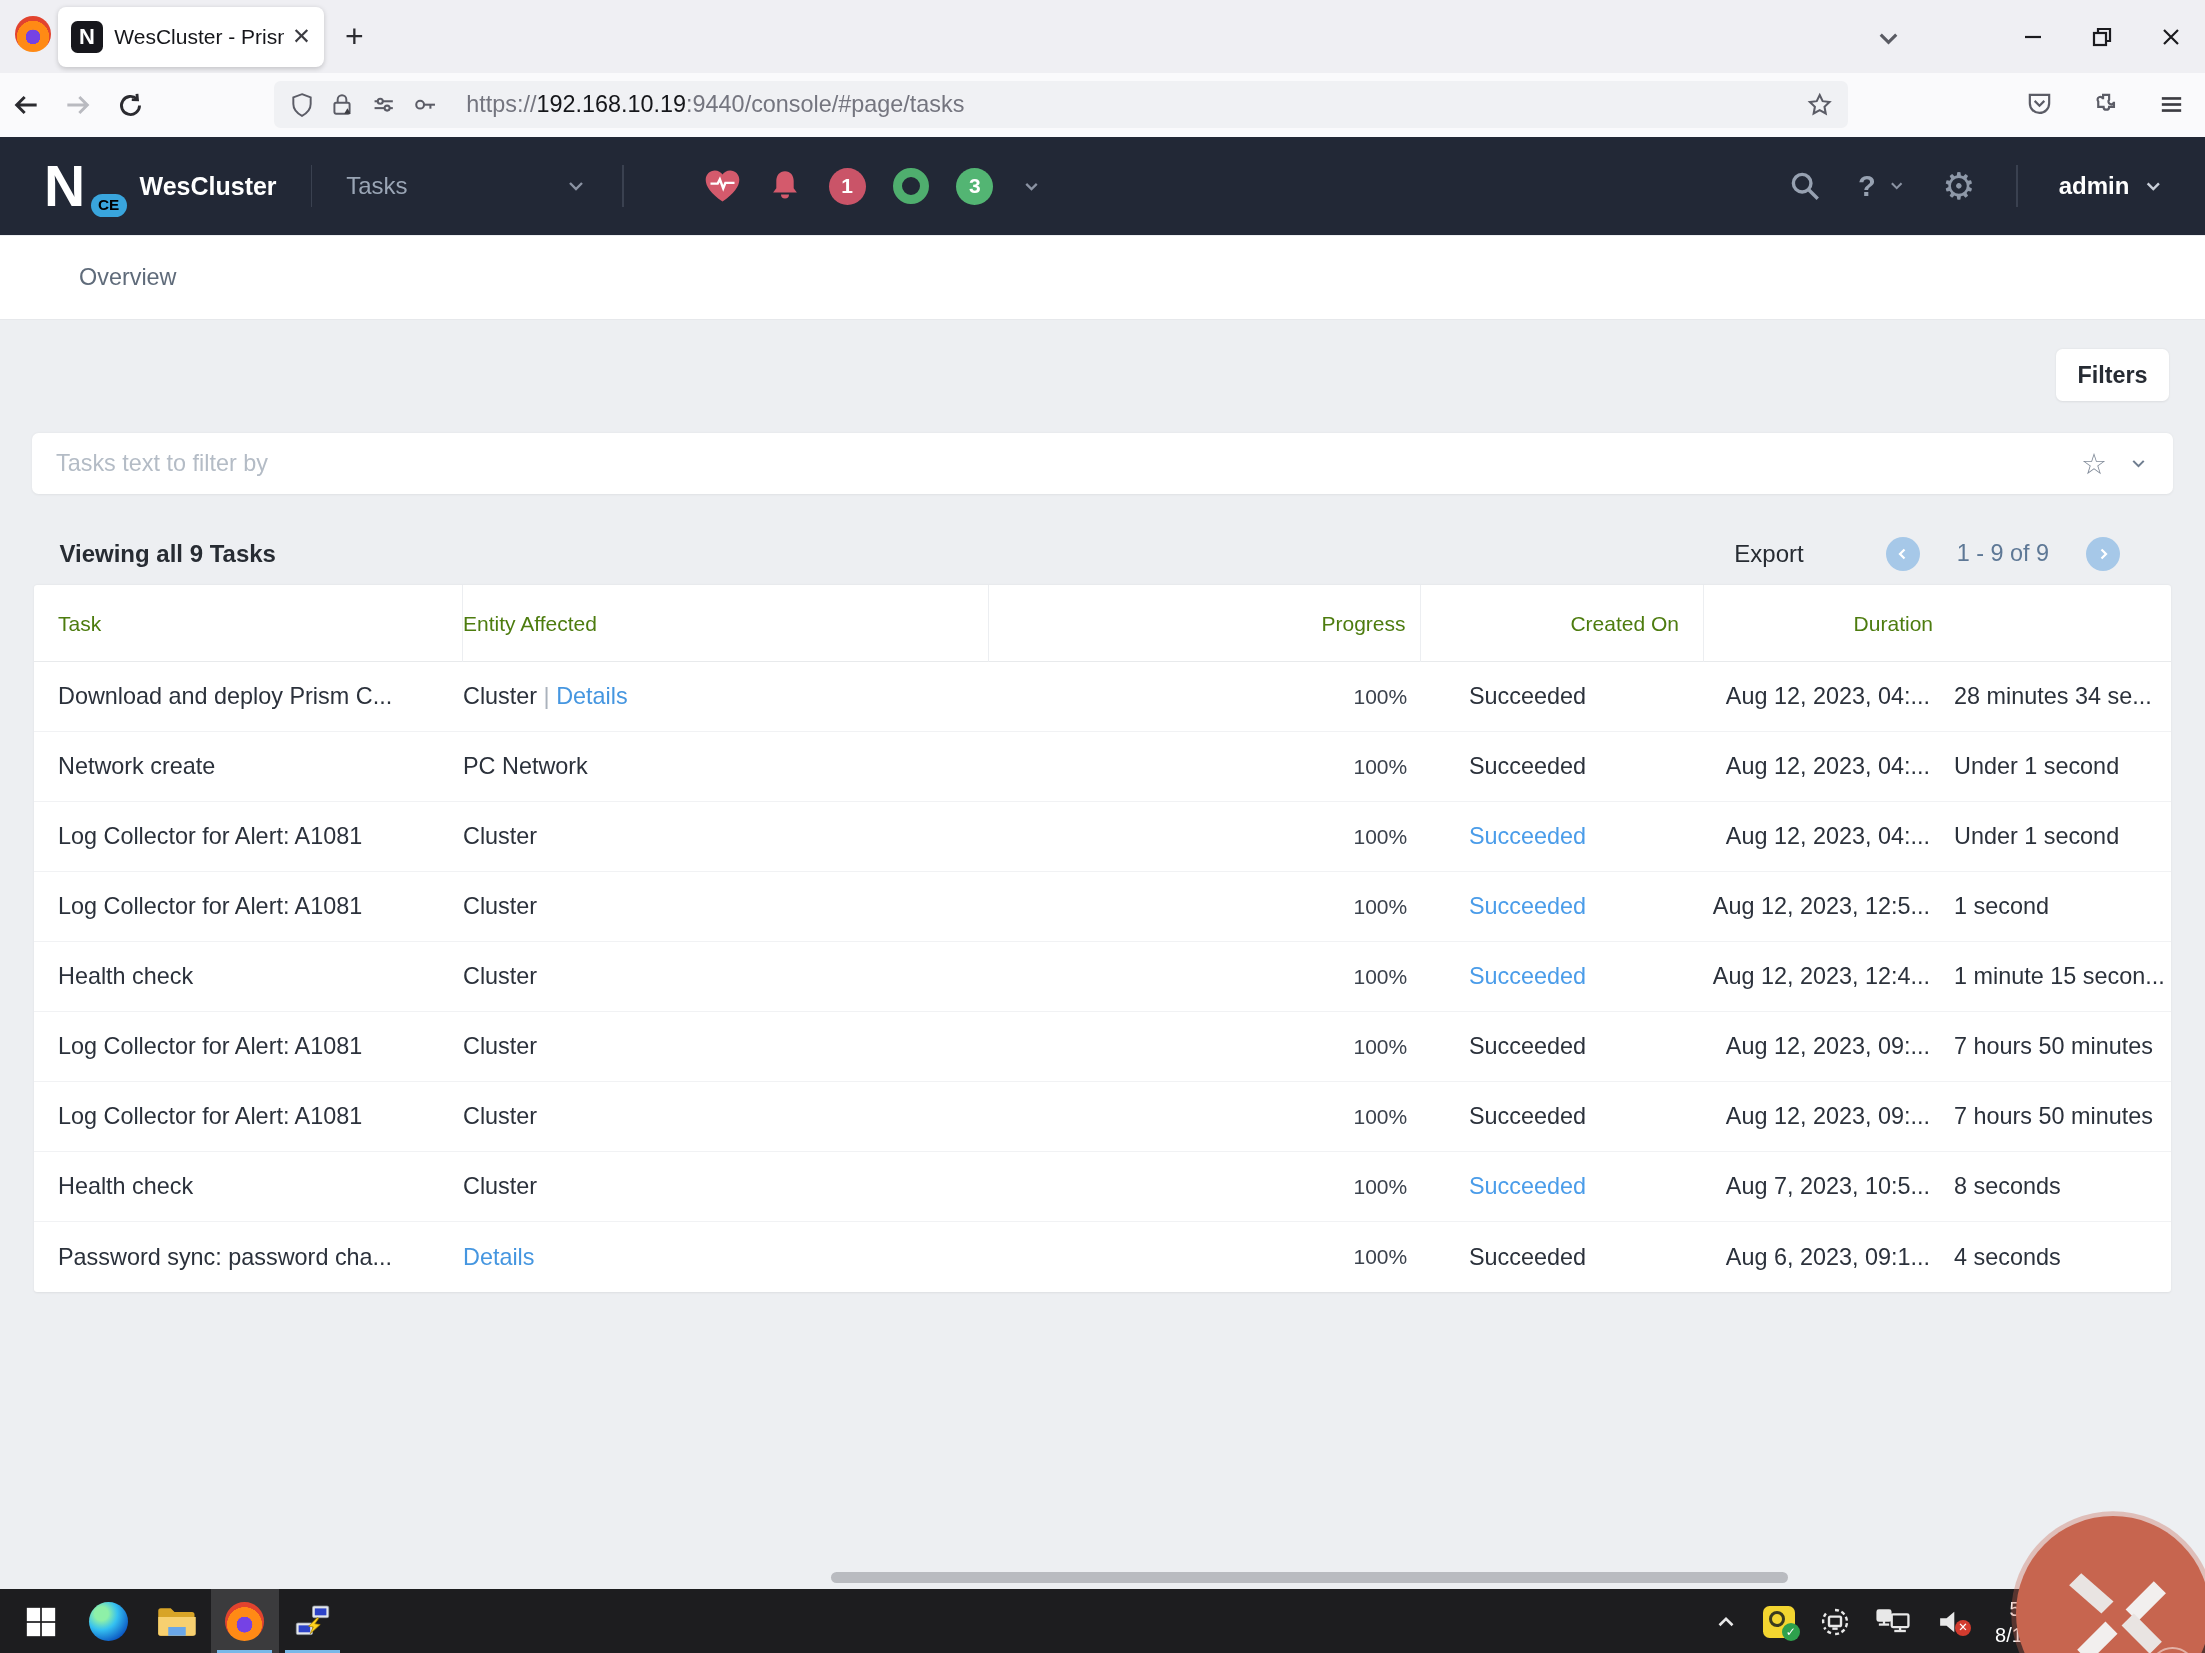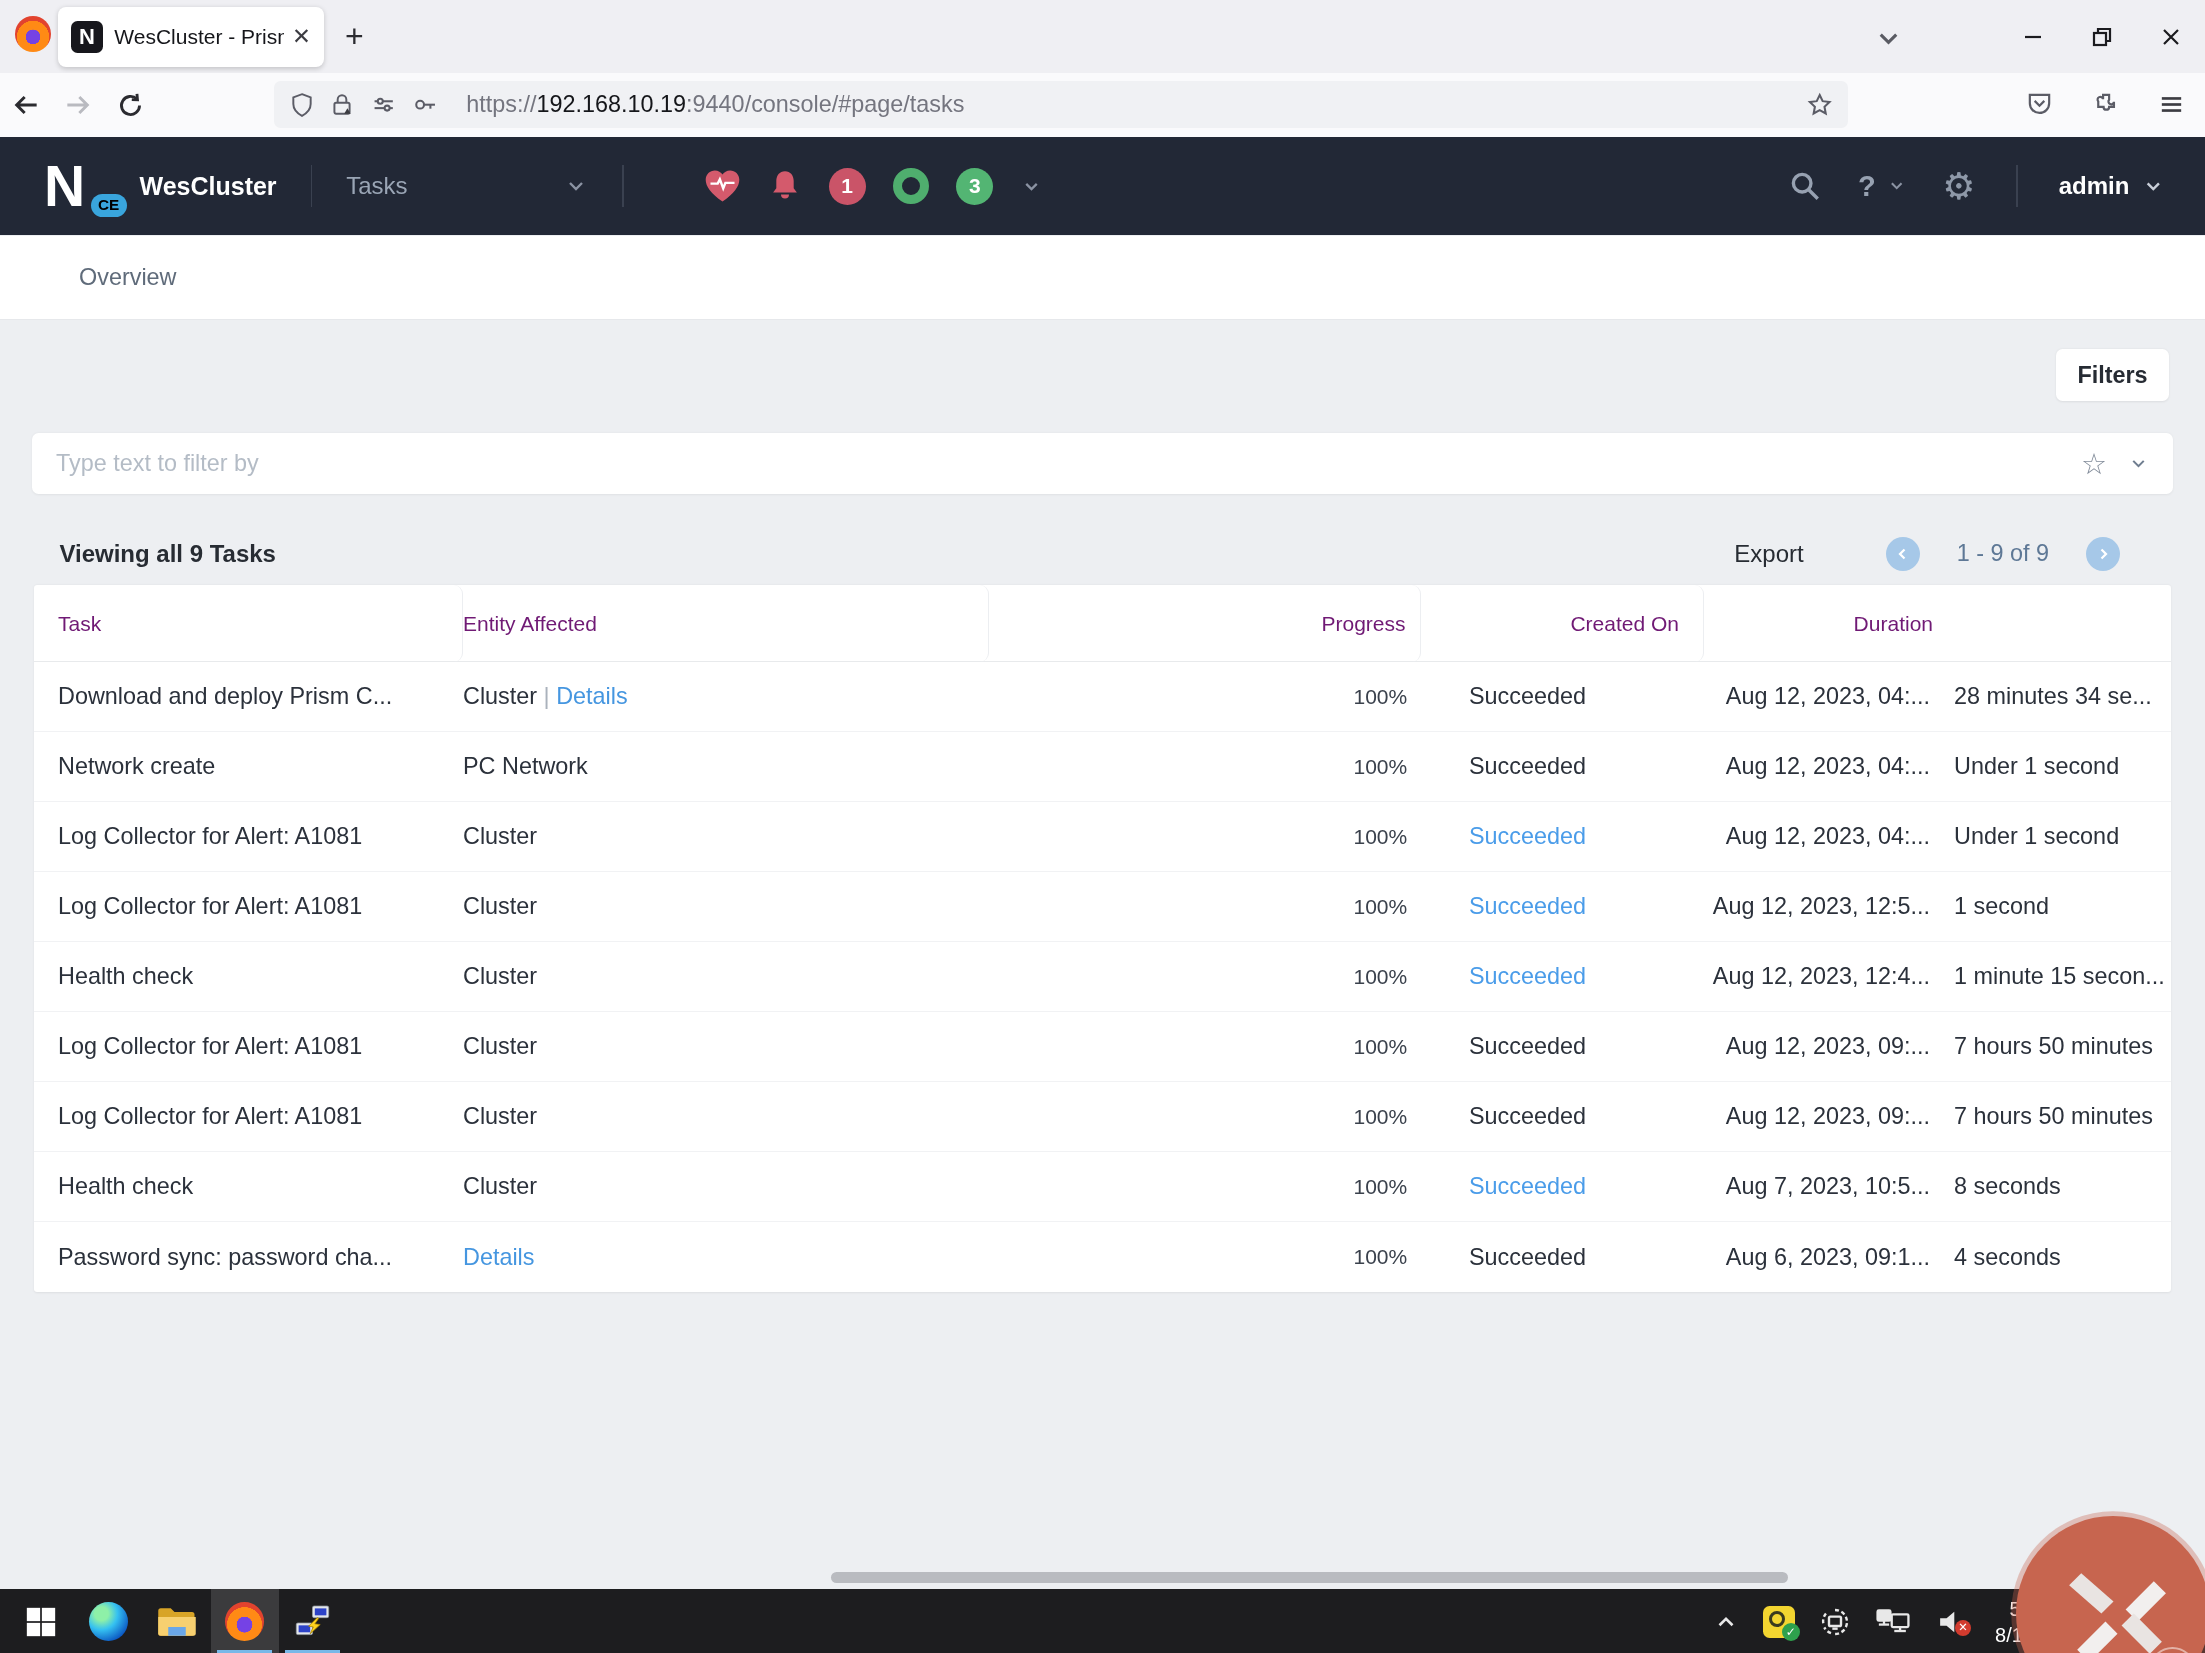--- a/index.html
+++ b/index.html
@@ -76,21 +76,21 @@
   .export { font-size:24px; color:#272c33; margin-right:45px; }
   .pag-circle { width:34px; height:34px; border-radius:50%; background:#a6c8e8; display:flex; align-items:center;
      justify-content:center; }
   .pag-label { font-size:23.4px; color:#5e7896; }
 
   
   .card { position:absolute; left:34px; right:34px; top:265px; background:#fff; border-radius:3.2px;
      box-shadow:0 0.8px 2.4px rgba(0,0,0,.07); }
   .thead, .trow { display:grid; grid-template-columns:429px 526px 432px 283px 250px 218px; align-items:center; }
   .thead { height:77px; border-bottom:1.6px solid #e8eaec; }
-  .th { font-size:21px; color:#701a75; height:77px; display:flex; align-items:center; border-right:1.6px solid #eceef1;border-radius:9px; }
+  .th { font-size:21px; color:#4d7c0f; height:77px; display:flex; align-items:center; border-right:1.6px solid #eceef1; }
   .th:last-child { border-right:none; }
   .th.c1 { padding-left:24px; }
   .th.c3 { justify-content:flex-end; padding-right:14.5px; }
   .th.c4 { padding-left:48px; }
   .th.c5 { justify-content:flex-end; padding-right:24px; }
   .th.c6 { justify-content:flex-end; padding-right:21px; }
   .trow { height:70px; border-bottom:1.6px solid #f1f2f4; font-size:23.4px; color:#2b313b; }
   .trow:last-child { border-bottom:none; }
   .cell { overflow:hidden; white-space:nowrap; }
   .cell.task { padding-left:24px; }
@@ -299,21 +299,21 @@
   </div>
 
   <div class="crumb">
     <span class="crumb-label">Overview</span>
   </div>
 
   <div class="content">
     <button class="filters-btn">Filters</button>
 
     <div class="filterbar">
-      <span class="filter-placeholder">Type text to filter by</span>
+      <span class="filter-placeholder">Tasks text to filter by</span>
       <span class="filter-star">☆</span>
       <svg width="21" height="21" viewBox="0 0 24 24">
           <polyline points="6,9 12,15 18,9" fill="none" stroke="#6f7d8f" stroke-width="2.4"></polyline>
         </svg>
     </div>
 
     <div class="listhead">
       <span class="summary">Viewing all 9 Tasks</span>
       <div class="listhead-right">
         <span class="export">Export</span>

